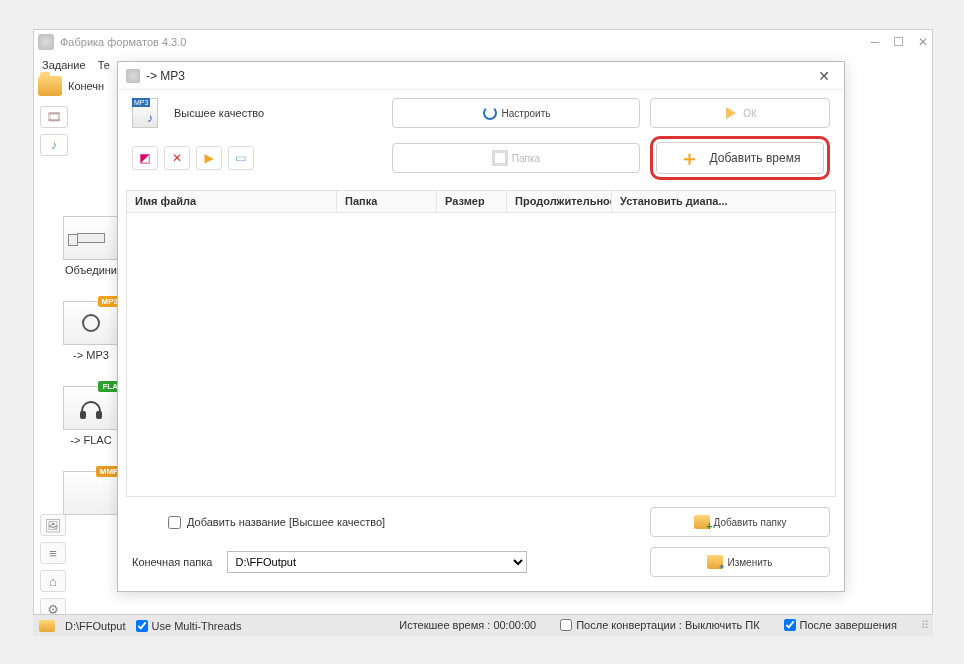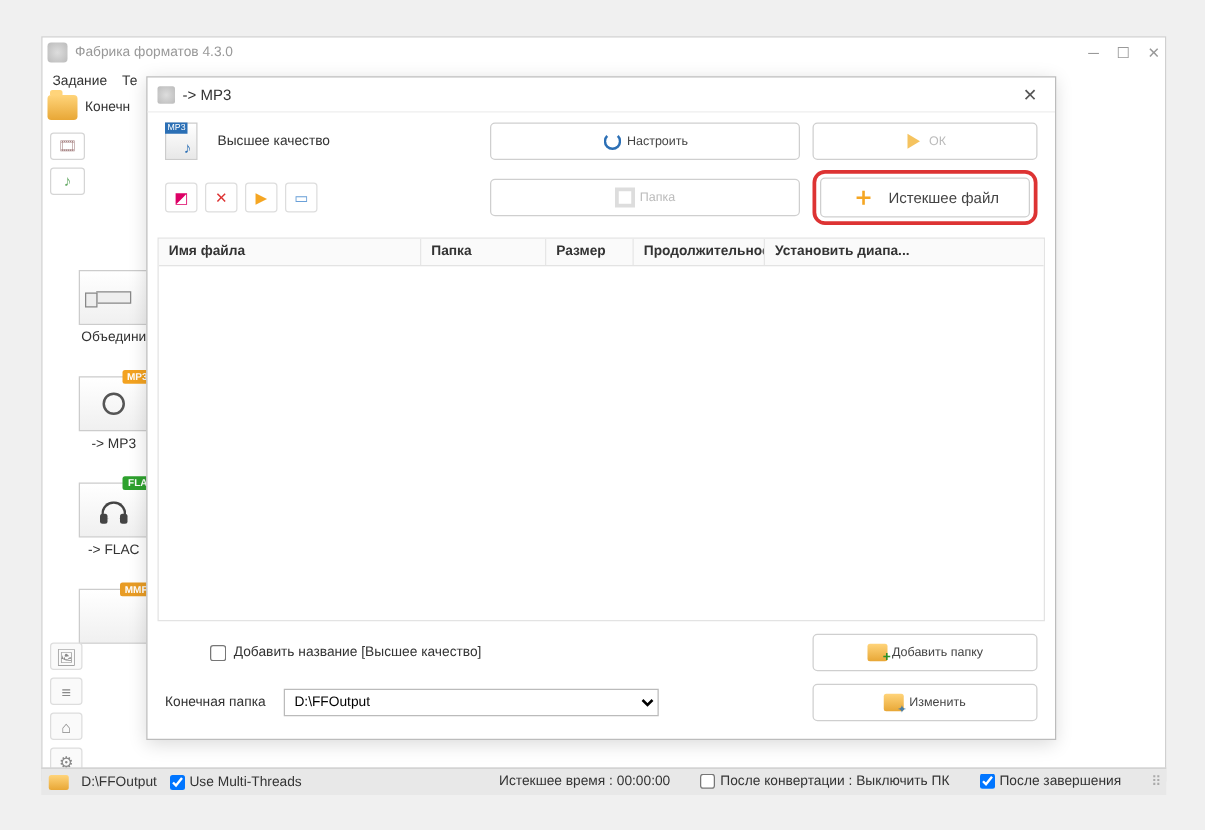--- a/index.html
+++ b/index.html
@@ -214,21 +214,21 @@
     </div>
     <div class="wide-btn disabled">
       <span class="ico">
           <span class="clip-ico"></span>
         </span>
       <span>Папка</span>
     </div>
     <div class="addfile-hl">
       <div class="addfile-btn">
         <span class="plus-ico">＋</span>
-        <span>Истекшее файл</span>
+        <span>Добавить время</span>
       </div>
     </div>
   </div>
 
   <div class="tbl-wrap">
     <div class="thead">
       <div class="th">Имя файла</div>
       <div class="th">Папка</div>
       <div class="th">Размер</div>
       <div class="th">Продолжительность</div>

